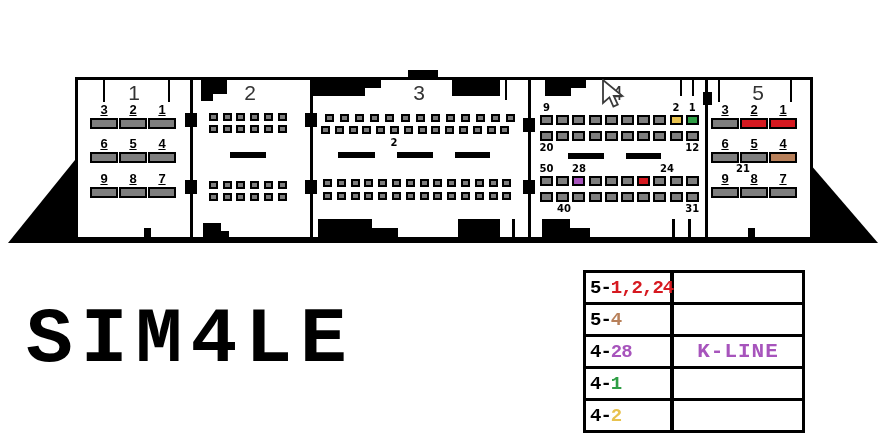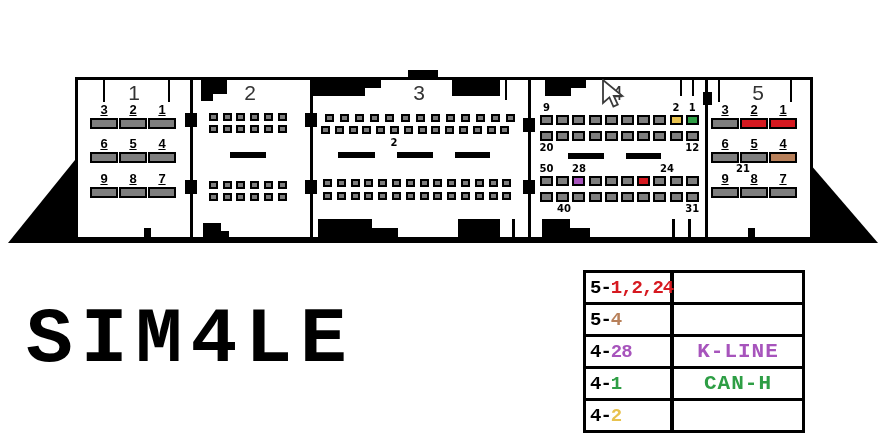--- a/index.html
+++ b/index.html
@@ -285,21 +285,20 @@
           <span>4-</span>
           <span style="color: rgb(167, 84, 188);">28</span>
         </div>
         <div class="pcell2" style="color: rgb(167, 84, 188);">K-LINE</div>
       </div>
       <div class="prow">
         <div class="pcell1">
           <span>4-</span>
           <span style="color: rgb(46, 158, 69);">1</span>
         </div>
-        <div class="pcell2" style="color: rgb(46, 158, 69);">CAN-H</div>
       </div>
       <div class="prow">
         <div class="pcell1">
           <span>4-</span>
           <span style="color: rgb(232, 194, 78);">2</span>
         </div>
       </div>
     </div>
 </div>
 

